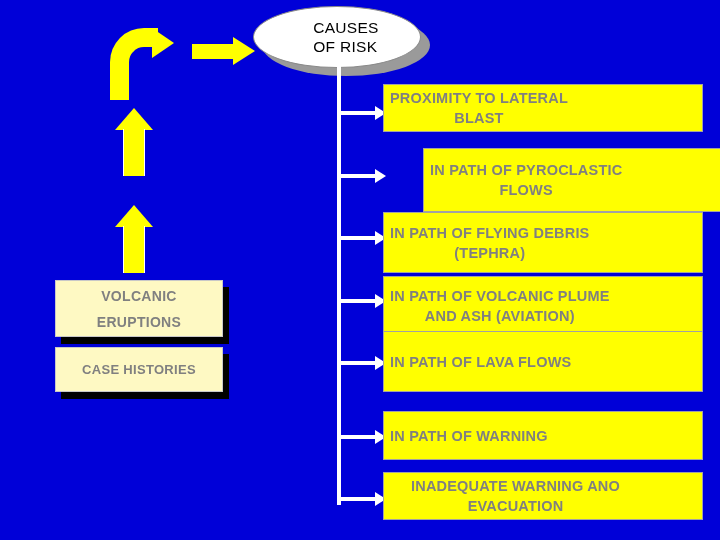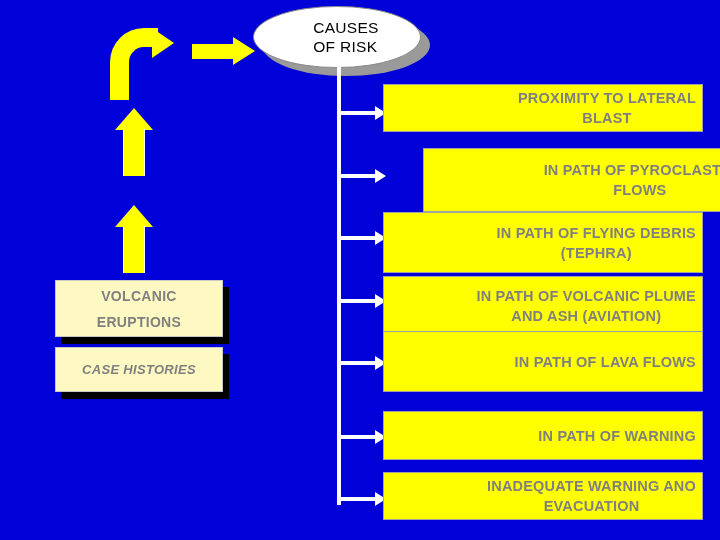--- a/index.html
+++ b/index.html
@@ -55,21 +55,21 @@
   
   .risk-box {
     position: absolute;
     left: 383px;
     width: 320px;
     background: #ffff00;
     border: 1px solid #a2a2a2;
     box-sizing: border-box;
     display: flex;
     align-items: center;
-    justify-content: flex-end;
+    justify-content: flex-start;
     text-align: center;
   }
   .risk-box span {
     color: #808080;
     font-weight: bold;
     font-size: 14.5px;
     line-height: 20px;
     letter-spacing: 0.2px;
     padding: 0 6px;
     white-space: pre-line;
@@ -224,21 +224,21 @@
     <div class="shaft" style="left:17px; top:21px; width:22px; height:47px;"></div>
   </div>
 
   <div class="white-box-shadow" style="left:61px; top:287px; width:168px; height:57px;"></div>
   <div class="white-box" id="volcanic-eruptions-box" style="left:55px; top:280px; width:168px; height:57px;">
     <span>VOLCANIC
 ERUPTIONS</span>
   </div>
 
   <div class="white-box-shadow" style="left:61px; top:354px; width:168px; height:45px;"></div>
-  <div class="white-box" id="case-histories-box" style="left:55px; top:347px; width:168px; height:45px;font-style:italic;">
+  <div class="white-box" id="case-histories-box" style="left:55px; top:347px; width:168px; height:45px;">
     <span>CASE HISTORIES</span>
   </div>
 
   <div id="spine"></div>
 
   <div class="branch" style="top:111px; width:34px;"></div>
   <div class="branch-head" style="left:375px; top:106px;"></div>
 
   <div class="branch" style="top:174px; width:34px;"></div>
   <div class="branch-head" style="left:375px; top:169px;"></div>

